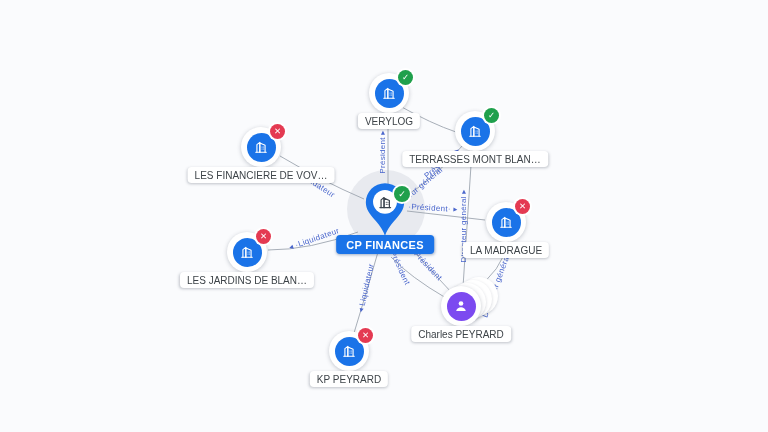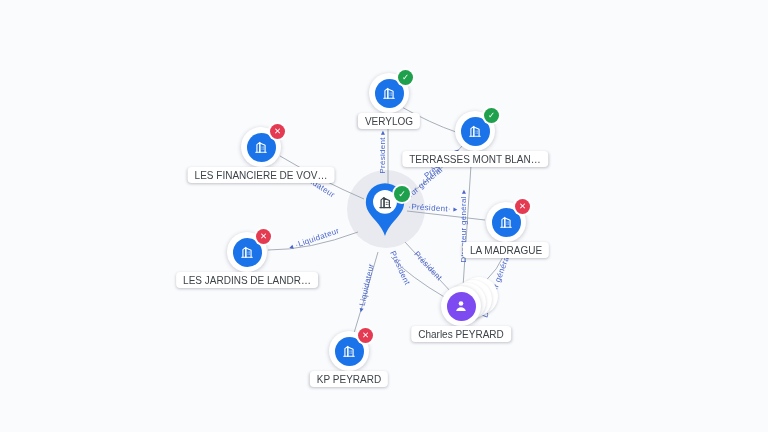--- a/index.html
+++ b/index.html
@@ -151,21 +151,21 @@
           <g fill="none" stroke="#fff" stroke-width="1.9" stroke-linecap="round" stroke-linejoin="round">
             <path d="M3 21h18"></path>
               <path d="M5 21V8l5-4v17"></path>
               <path d="M10 21V5l9 4v12"></path>
             <path d="M13.8 12h.01M16.6 12h.01M13.8 15.5h.01M16.6 15.5h.01"></path>
           </g>
         </svg>
       </div>
       <div class="badge no">✕</div>
     </div>
-    <div class="nlabel">LES JARDINS DE LANDR…</div>
+    <div class="nlabel">LES JARDINS DE BLAN…</div>
   </div>
 
   <div class="node" style="left:329px;top:331px;">
     <div class="circle">
       <div class="inner">
         <svg viewBox="0 0 24 24" width="14" height="14">
           <g fill="none" stroke="#fff" stroke-width="1.9" stroke-linecap="round" stroke-linejoin="round">
             <path d="M3 21h18"></path>
               <path d="M5 21V8l5-4v17"></path>
               <path d="M10 21V5l9 4v12"></path>
@@ -199,14 +199,15 @@
     <path d="M24 2C12.9 2 4 10.9 4 22c0 7.3 4.2 12.6 9 18 3.9 4.4 8.2 9.2 11 17 2.8-7.8 7.1-12.6 11-17 4.8-5.4 9-10.7 9-18C44 10.9 35.1 2 24 2z" fill="#1a73e8"></path>
     <circle cx="24" cy="21.5" r="12.5" fill="#fff"></circle>
     <g transform="translate(16.8,14.5) scale(0.62)" fill="none" stroke="#3a434d" stroke-width="2" stroke-linecap="round" stroke-linejoin="round">
       <path d="M3 21h18"></path>
         <path d="M5 21V8l5-4v17"></path>
         <path d="M10 21V5l9 4v12"></path>
       <path d="M13.8 12h.01M16.6 12h.01M13.8 15.5h.01M16.6 15.5h.01"></path>
     </g>
   </svg>
   <div id="pin-badge">✓</div>
+  <div id="cp-label">CP FINANCES</div>
 
 </div>
 
 </body></html>

